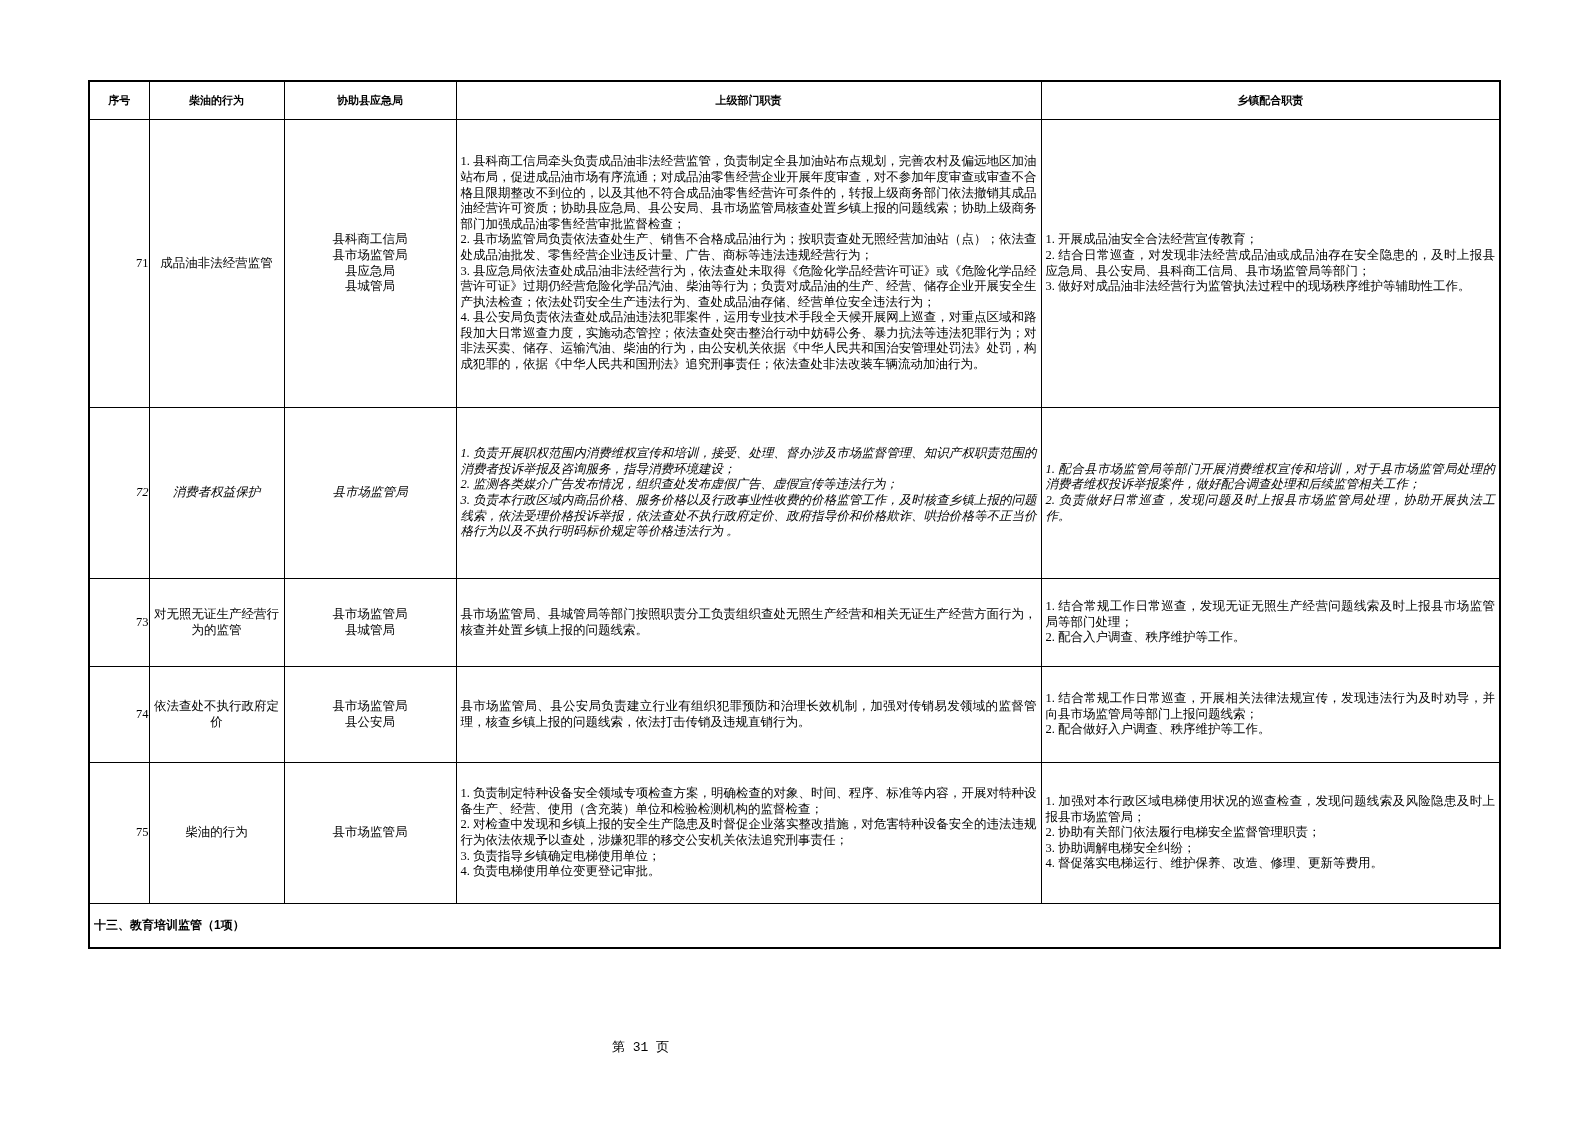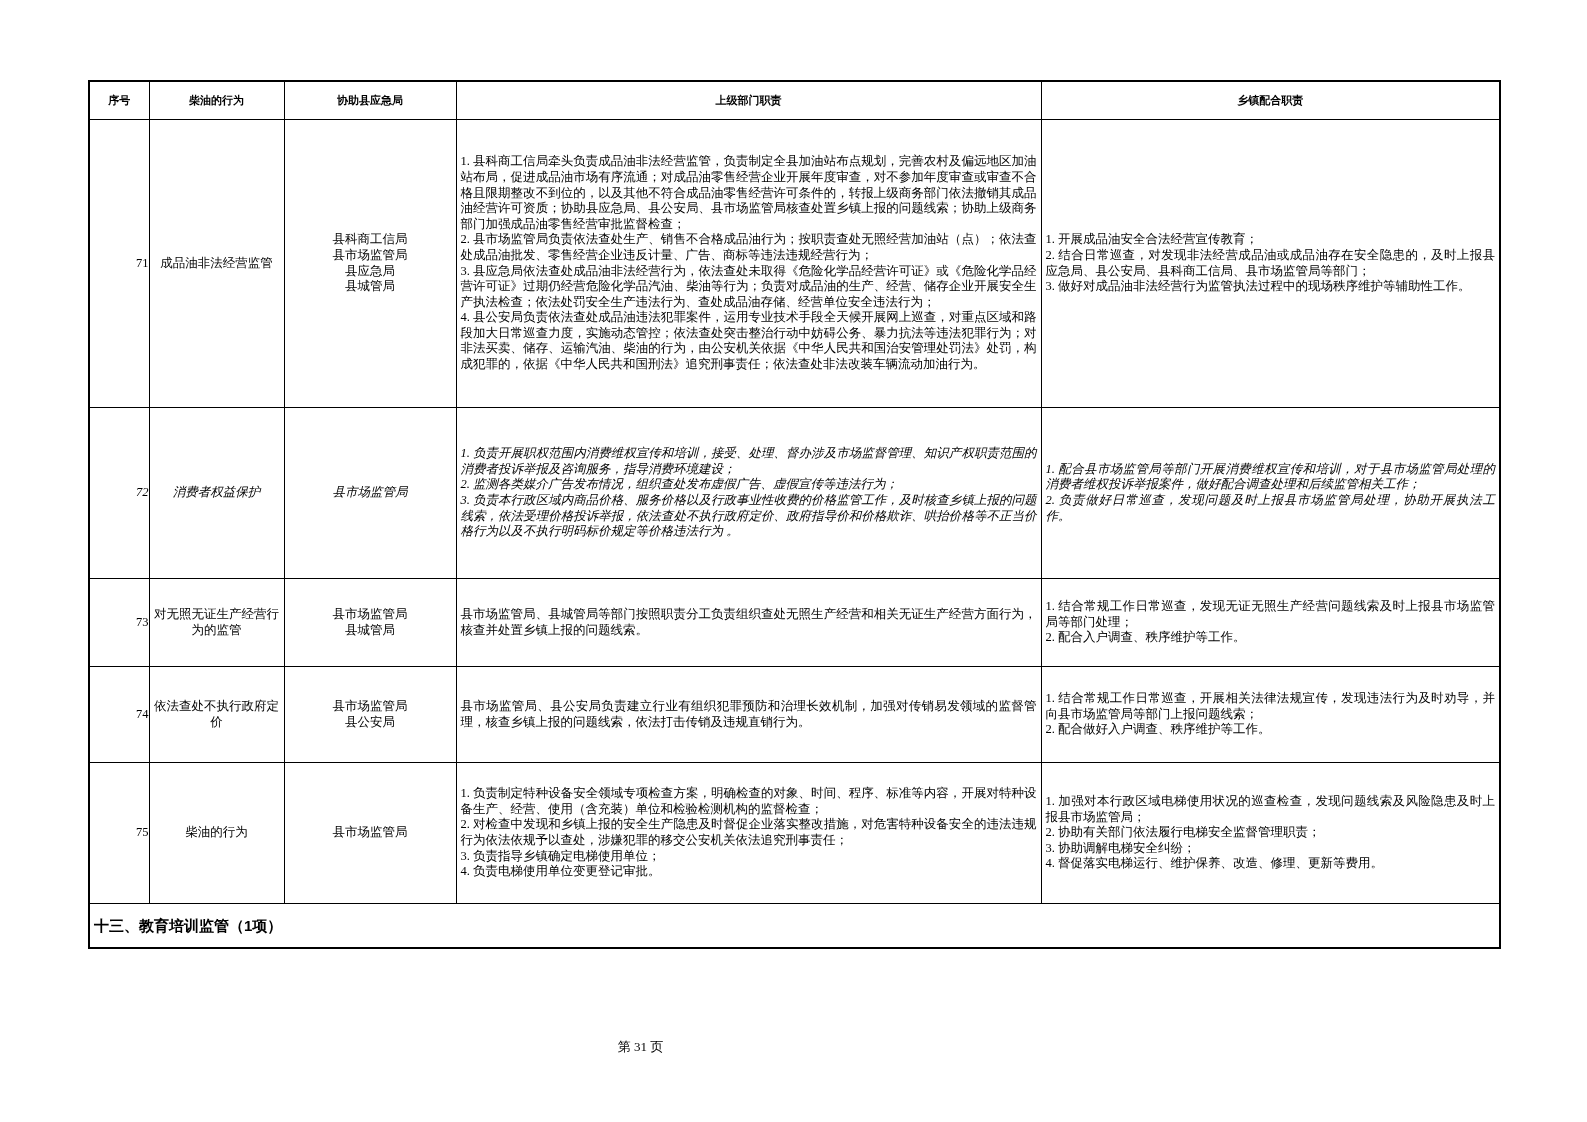--- a/index.html
+++ b/index.html
@@ -26,25 +26,25 @@
   td.c-dept { text-align:center; white-space:pre-line; }
   td.c-sup, td.c-town { text-align:justify; white-space:pre-line; }
   tr.r71 td { height:283px; }
   tr.r72 td { height:166px;font-style:italic; }
   tr.r73 td { height:83px; }
   tr.r74 td { height:91px; }
   tr.r75 td { height:136px; }
   tr.section td {
     height:39px;
     font-family:"Liberation Sans","DejaVu Sans",sans-serif;
-    font-weight:bold; font-size:15px; text-align:left; 
+    font-weight:bold; font-size:12px; text-align:left; 
   }
   .page-footer {
     position:absolute; left:0; top:1038px; width:1281px;
-    text-align:center; font-size:13px;
+    text-align:center; font-size:13px;font-family:Liberation Mono, monospace;
   }
 </style>
 </head>
 <body>
 
 <div class="sheet">
   <table class="duty-table">
     <colgroup>
       <col style="width:60px">
         <col style="width:135px">

